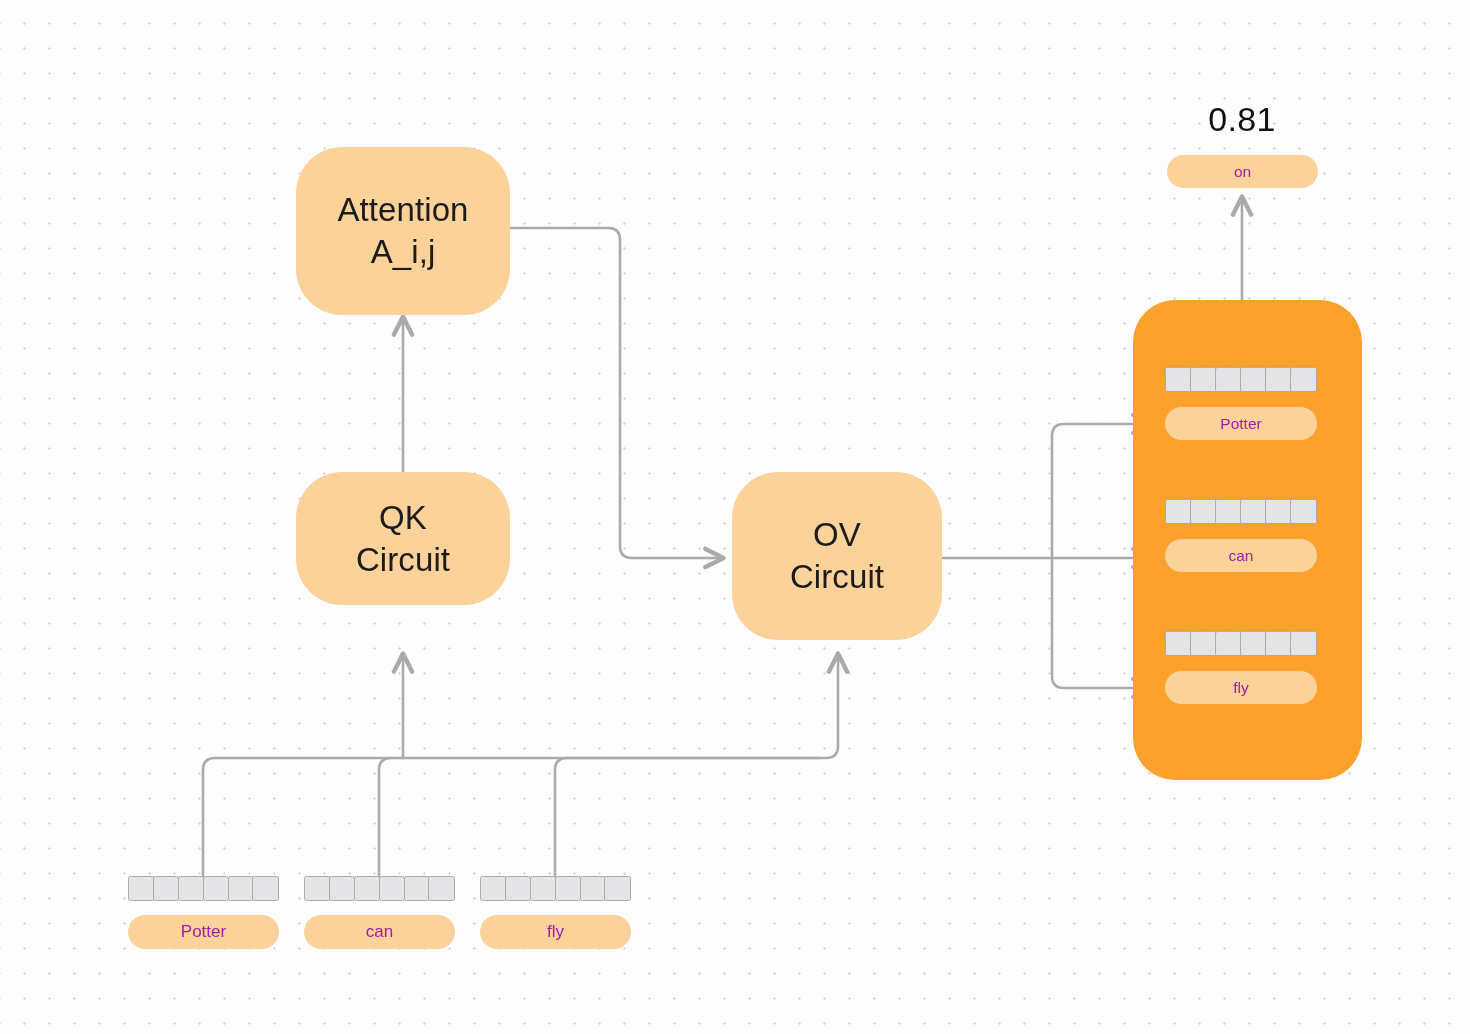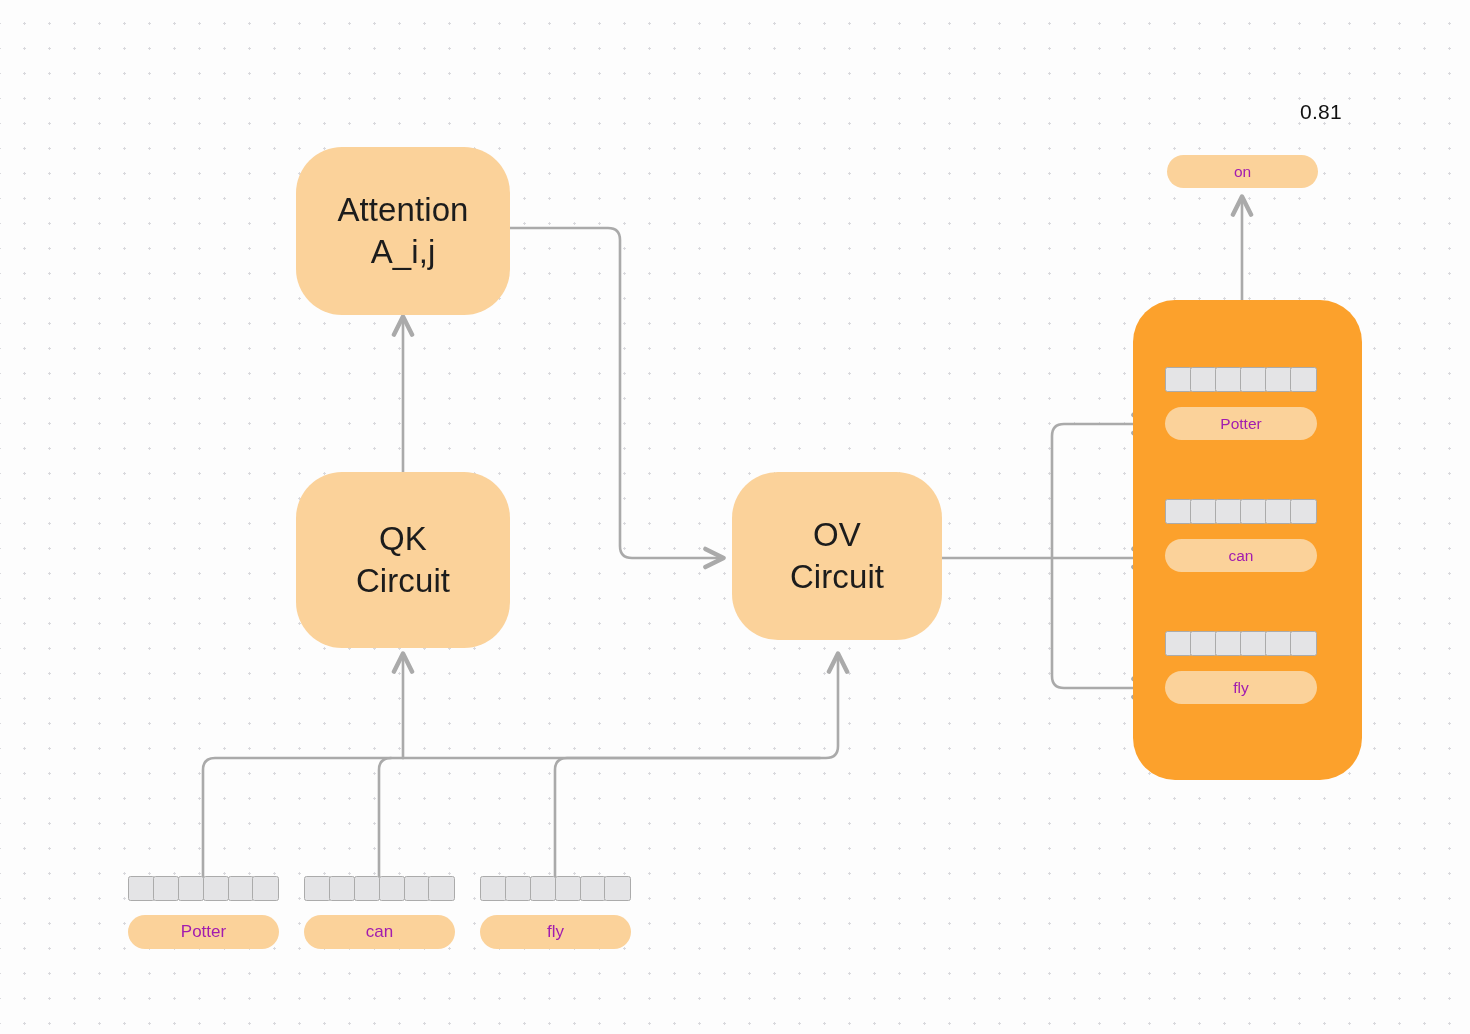--- a/index.html
+++ b/index.html
@@ -84,24 +84,24 @@
   #residual-panel {
     position: absolute;
     background: #fca12c;
     border-radius: 42px;
   }
 
   
   .prob-label {
     position: absolute;
     color: #111111;
-    font-size: 21px;
+    font-size: 34px;
     letter-spacing: 0.3px;
     white-space: nowrap;
-    text-align: right;
+    text-align: center;
   }
 </style>
 </head>
 <body>
 
 <div id="canvas">
 
   <svg id="wires" viewBox="0 0 1470 1034" xmlns="http://www.w3.org/2000/svg">
     <defs>
       <marker id="arrowhead" markerWidth="9" markerHeight="9" refX="7.4" refY="4.5" orient="auto" markerUnits="strokeWidth">
@@ -135,21 +135,21 @@
 
       <path d="M 1242,300 L 1242,198" marker-end="url(#arrowhead)"></path>
     </g>
   </svg>
 
   <div class="proc-box" style="left:296px; top:147px; width:214px; height:168px;">
     <span>Attention</span>
     <span>A_i,j</span>
   </div>
 
-  <div class="proc-box" style="left:296px; top:472px; width:214px; height:176px;">
+  <div class="proc-box" style="left:296px; top:472px; width:214px; height:133px;">
     <span>QK</span>
     <span>Circuit</span>
   </div>
 
   <div class="proc-box" style="left:732px; top:472px; width:210px; height:168px;">
     <span>OV</span>
     <span>Circuit</span>
   </div>
 
   <div class="embed-strip" style="left:128px; top:876px; width:151px; height:25px;">

